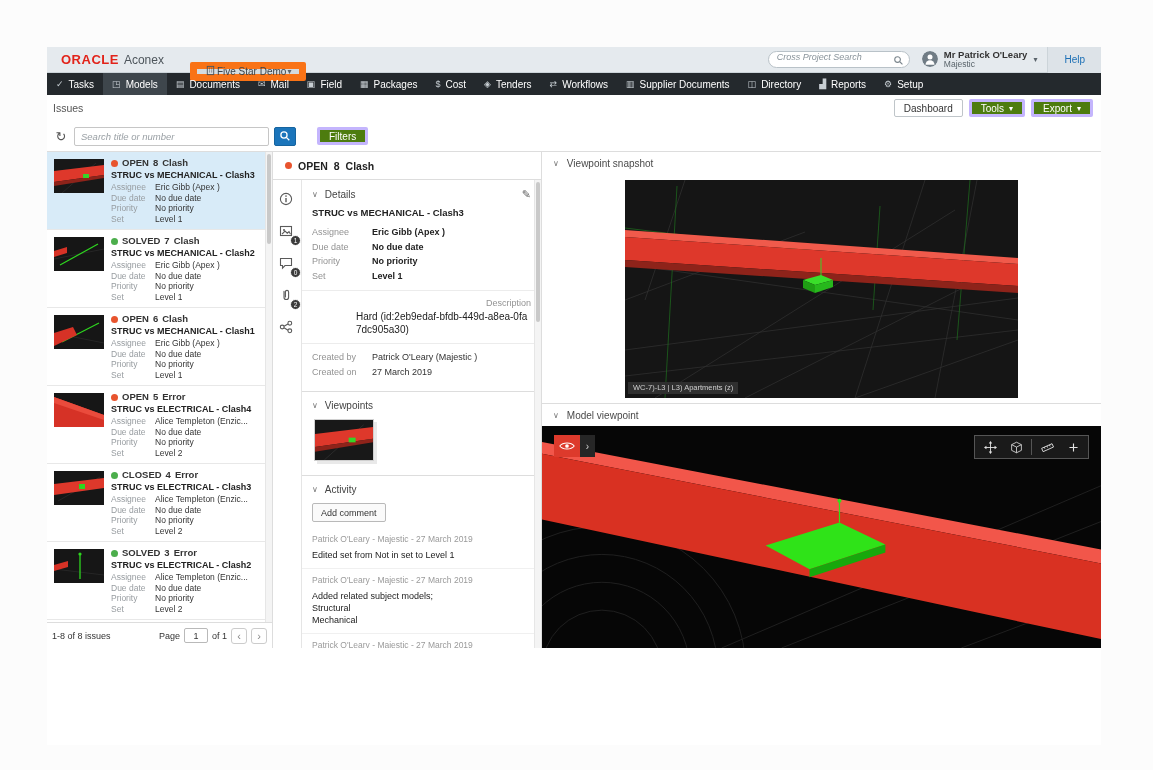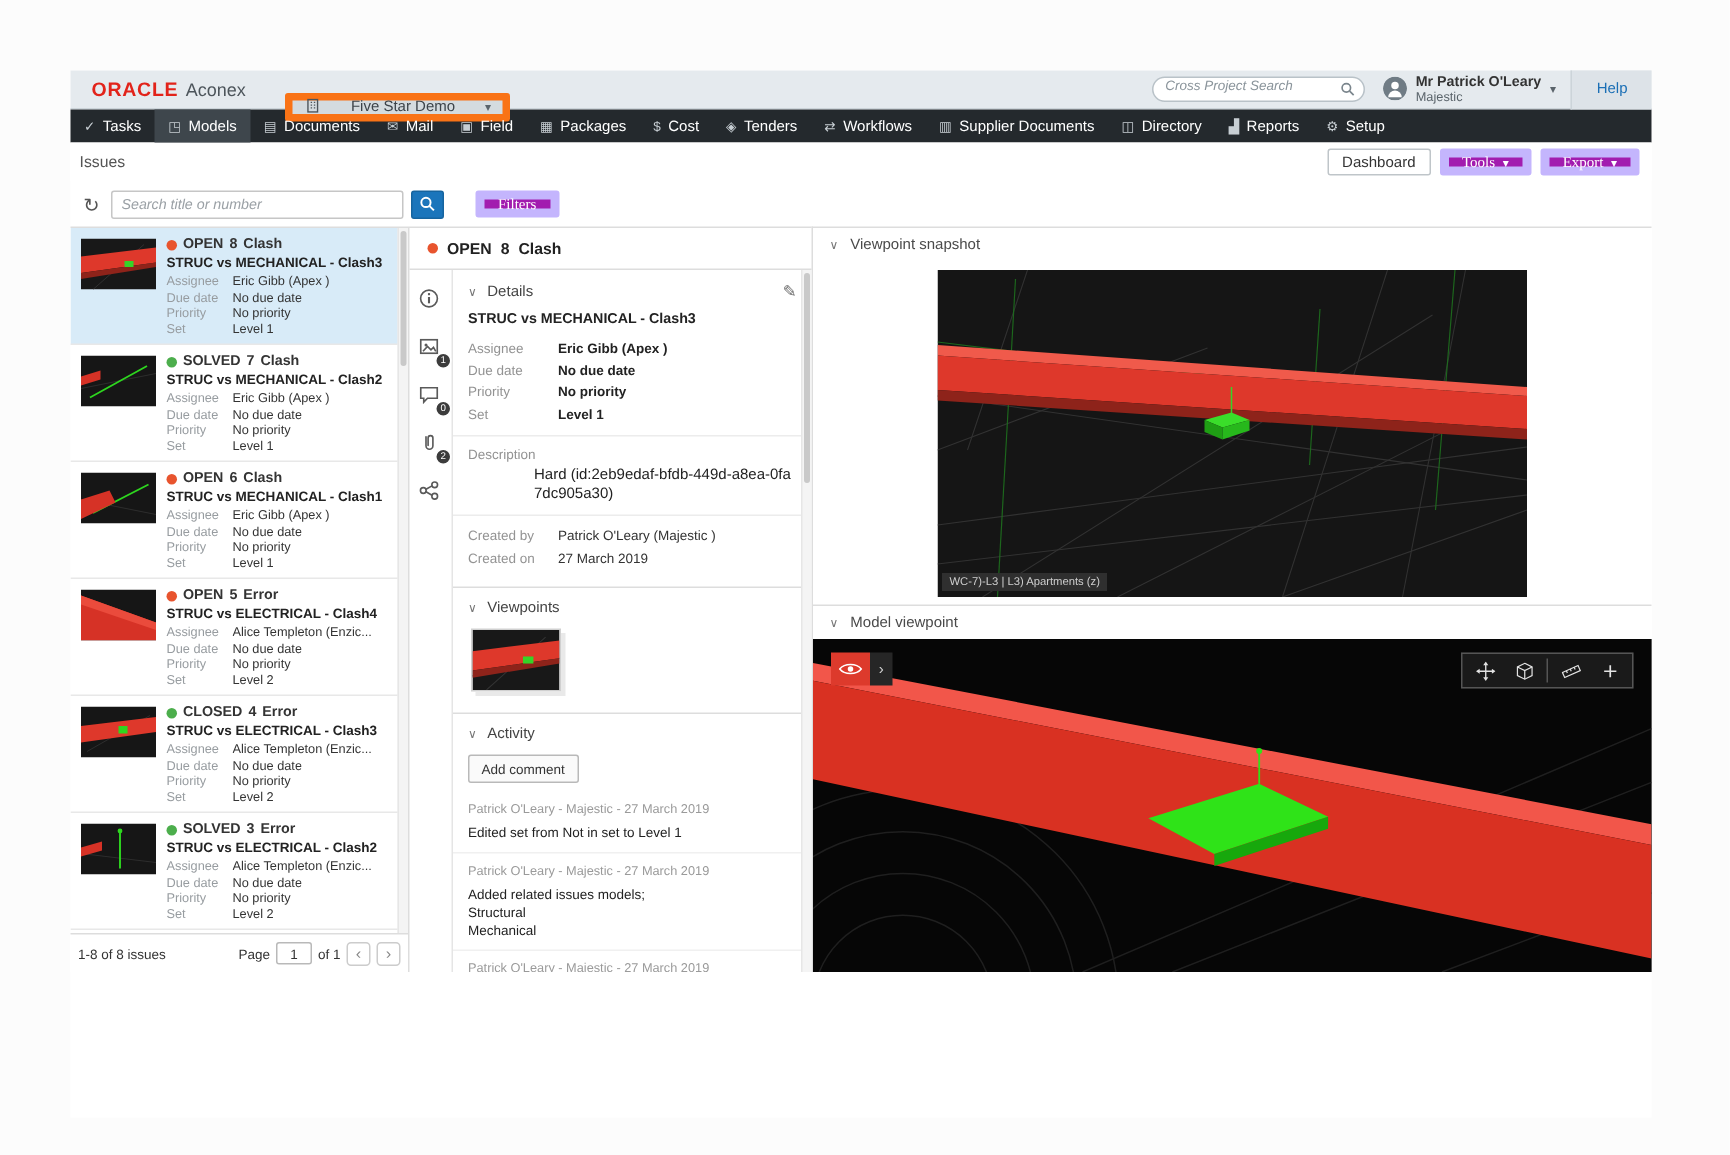--- a/index.html
+++ b/index.html
@@ -5,21 +5,21 @@
   * { margin:0; padding:0; box-sizing:border-box; }
   html,body { width:1153px; height:770px; }
   body { background:#fcfcfc; font-family:"Liberation Sans",sans-serif; position:relative; overflow:hidden; color:#333; }
   .app { position:absolute; left:47px; top:47px; width:1054px; height:698px; background:#fff; }
 
   
   .topbar { height:26px; background:#e5eaee; border-bottom:1px solid #ccd4d9; display:flex; align-items:center; }
   .brand { display:flex; align-items:baseline; gap:5px; margin:0 26px 0 14px; }
   .brand-oracle { color:#e2231a; font-weight:bold; font-size:13px; letter-spacing:.5px; }
   .brand-aconex { color:#4d555b; font-size:12px; }
-  .project-btn { display:flex; align-items:center; gap:20px; background:#d4dbdf; border:5px solid #f97316; border-radius:2px; height:19px; padding:0 8px; font-size:10px; color:#3c4349; cursor:pointer;margin-top:24px; }
+  .project-btn { display:flex; align-items:center; gap:1px; background:#d4dbdf; border:7px solid #f97316; border-radius:2px; height:19px; padding:0 8px; font-size:10px; color:#3c4349; cursor:pointer;margin-top:24px; }
   .project-btn .chev { font-size:8px; color:#5a646b; }
   .top-spacer { flex:1; }
   .cross-search { display:flex; align-items:flex-start; width:142px; height:17px; background:#fff; border:1px solid #b9c2c8; border-radius:9px; padding:0 5px 0 8px; margin-right:12px; }
   .cross-search input { border:none; outline:none; flex:1; font-size:9px; font-style:italic; color:#555; font-family:"Liberation Sans",sans-serif; background:transparent; min-width:0; }
   .cross-search input::placeholder { color:#8a949b; font-style:italic; }
   .user-chip { display:flex; align-items:center; gap:6px; margin-right:10px; cursor:pointer; }
   .avatar { width:16px; height:16px; border-radius:50%; overflow:hidden; flex:none; }
   .user-text { line-height:1.05; }
   .user-name { font-size:9.5px; font-weight:bold; color:#333; }
   .user-org { font-size:8.5px; color:#5a646b; }
@@ -31,21 +31,21 @@
   .nav-item { display:flex; align-items:center; gap:5px; padding:0 9px; color:#fff; font-size:10px; white-space:nowrap; cursor:pointer; }
   .nav-item .nav-ic { font-size:9px; color:#c7ced3; }
   .nav-item.active { background:#3e464c; }
 
   
   .subbar { height:26px; display:flex; align-items:center; padding:0 8px 0 4px; background:#fff; }
   .page-title { font-size:10.5px; color:#555; margin-left:2px; }
   .subbar .sp { flex:1; }
   .btn { border-radius:2px; height:18px; display:inline-flex; align-items:center; gap:5px; font-size:10px; padding:0 9px; cursor:pointer; }
   .btn-white { background:#fff; border:1px solid #bfc5c9; color:#333; }
-  .btn-blue { background:#a21caf; border:6px solid #c4b5fd; color:#fff;font-family:Liberation Serif, serif; }
+  .btn-blue { background:#4d7c0f; border:3px solid #c4b5fd; color:#fff; }
   .btn .chev { font-size:8px; }
   .subbar .btn { margin-left:6px; }
 
   
   .content { height:527px; display:flex; }
   .left-wrap { width:494px; display:flex; flex-direction:column; }
   .list-toolbar { height:30px; display:flex; align-items:center; padding:0 6px; gap:5px; }
   .refresh { font-size:13px; color:#555; cursor:pointer; width:16px; text-align:center; }
   .list-search { flex:none; width:195px; height:19px; border:1px solid #c6c6c6; border-radius:2px; padding:0 6px; font-size:9.5px; font-family:"Liberation Sans",sans-serif; color:#444; outline:none; }
   .list-search::placeholder { color:#9aa0a5; font-style:italic; }
@@ -90,21 +90,21 @@
   .sec-head { display:flex; align-items:center; gap:7px; padding:8px 10px 6px 10px; font-size:10px; color:#444; }
   .sec-head .chevv { font-size:8px; color:#777; cursor:pointer; }
   .sec-head .sp { flex:1; }
   .sec-head .edit { color:#666; font-size:11px; cursor:pointer; }
   .d-title { font-size:9.5px; font-weight:bold; color:#222; padding:0 10px 7px 10px; }
   .drow { display:flex; padding:0 10px; font-size:9px; line-height:14.5px; }
   .drow .dl { width:60px; flex:none; color:#939393; }
   .drow .dv { color:#222; font-weight:bold; white-space:nowrap; overflow:hidden; text-overflow:ellipsis; }
   .drow .dv2 { color:#333; white-space:nowrap; overflow:hidden; text-overflow:ellipsis; }
   .desc-block { border-top:1px solid #ececec; border-bottom:1px solid #ececec; margin-top:7px; padding:5px 10px 7px 10px; }
-  .desc-label { font-size:9px; color:#939393; line-height:14px; }
+  .desc-label { font-size:9px; color:#939393; line-height:14px;text-align:right; }
   .desc-val { font-size:10px; color:#222; line-height:13px; word-break:break-all;margin-left:44px; }
   .created-rows { padding:6px 0 4px 0; }
   .sec-sep { border-top:1px solid #ddd; margin-top:8px; }
   .vp-thumb { width:60px; height:42px; margin:2px 0 14px 12px; border:1px solid #d0d0d0; box-shadow:3px 3px 0 #e9e9e9; }
   .vp-thumb svg { display:block; width:100%; height:100%; }
   .add-comment { margin:2px 10px 6px 10px; height:19px; background:#fafafa; border:1px solid #b9b9b9; border-radius:2px; font-size:9px; color:#333; padding:0 8px; cursor:pointer; font-family:"Liberation Sans",sans-serif; }
   .act { padding:6px 10px 7px 10px; }
   .act + .act { border-top:1px solid #f0f0f0; }
   .act-meta { font-size:8.5px; color:#9a9a9a; line-height:11px; }
   .act-text { font-size:9px; color:#222; margin-top:4px; line-height:12px; white-space:pre-line; }
@@ -608,21 +608,21 @@
                 <span>Activity</span>
               </div>
               <button class="add-comment">Add comment</button>
 
               <div class="act">
                 <div class="act-meta">Patrick O'Leary - Majestic - 27 March 2019</div>
                 <div class="act-text">Edited set from Not in set to Level 1</div>
               </div>
               <div class="act">
                 <div class="act-meta">Patrick O'Leary - Majestic - 27 March 2019</div>
-                <div class="act-text">Added related issues models;
+                <div class="act-text">Added related subject models;
 Structural
 Mechanical</div>
               </div>
               <div class="act">
                 <div class="act-meta">Patrick O'Leary - Majestic - 27 March 2019</div>
                 <div class="act-text">Added viewpoint 1</div>
               </div>
               
             </div>
           </div>

